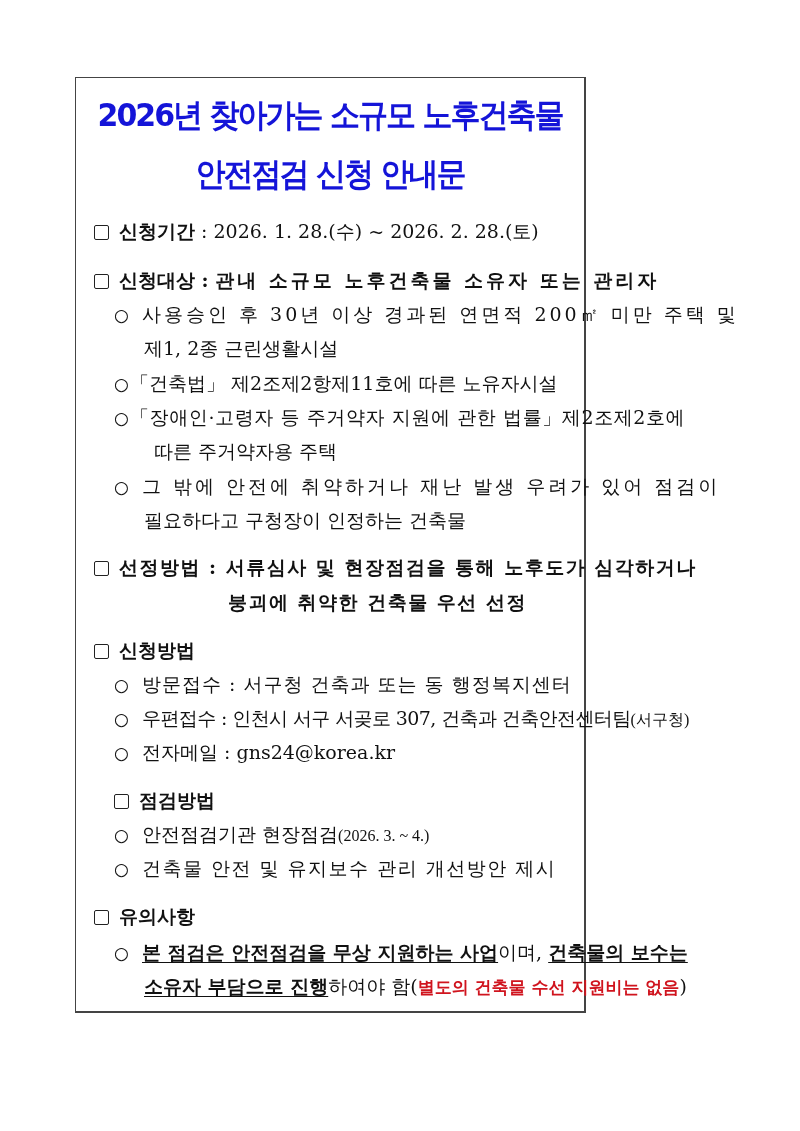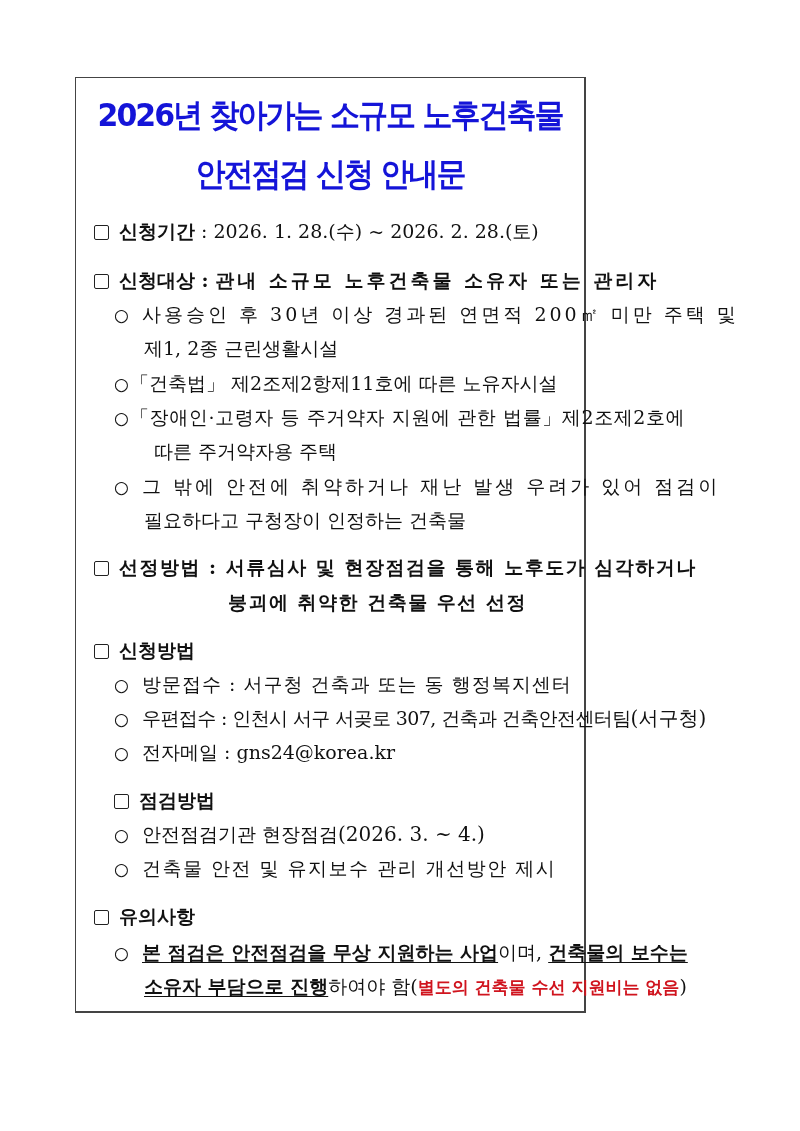--- a/index.html
+++ b/index.html
@@ -24,21 +24,21 @@
   .cont { left: 68px; }
   .cont2 { left: 78px; }
   .cb {
     display: inline-block; width: 15px; height: 15px; border: 1.5px solid #222; border-radius: 2px;
     vertical-align: -2px; margin-right: 10px; box-sizing: border-box;
   }
   .circ { display: inline-block; width: 22px; font-size: 17px; margin-right: 6px; }
   .bold { font-weight: bold; }
   .u { text-decoration: underline; text-underline-offset: 3px; font-weight: bold; }
   .red { color: #d0141e; font-weight: bold; font-size: 17px; }
-  .small { font-size: 20px; }
+  .small { font-size: 16px; font-family: Liberation Serif, serif; }
   .sp { letter-spacing: 3px; }
 </style>
 </head>
 <body>
 
 <div class="box">
 
   <div class="title t1">2026년 찾아가는 소규모 노후건축물</div>
   <div class="title t2">안전점검 신청 안내문</div>
 

